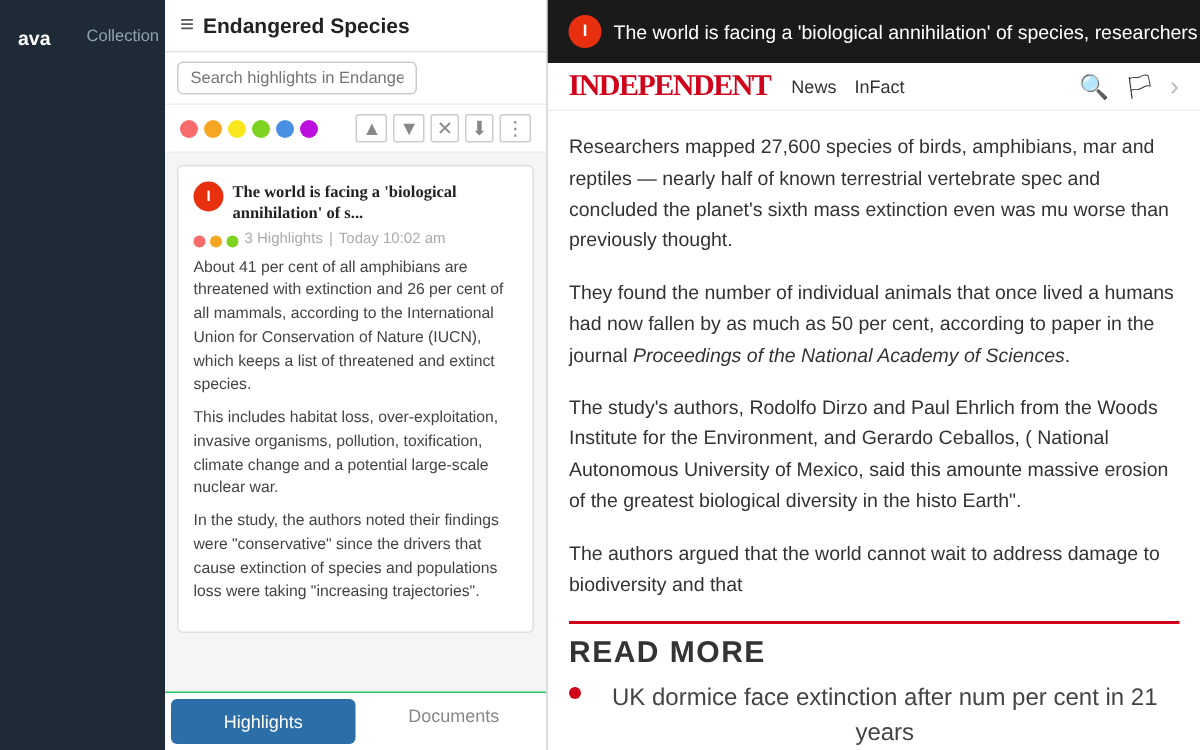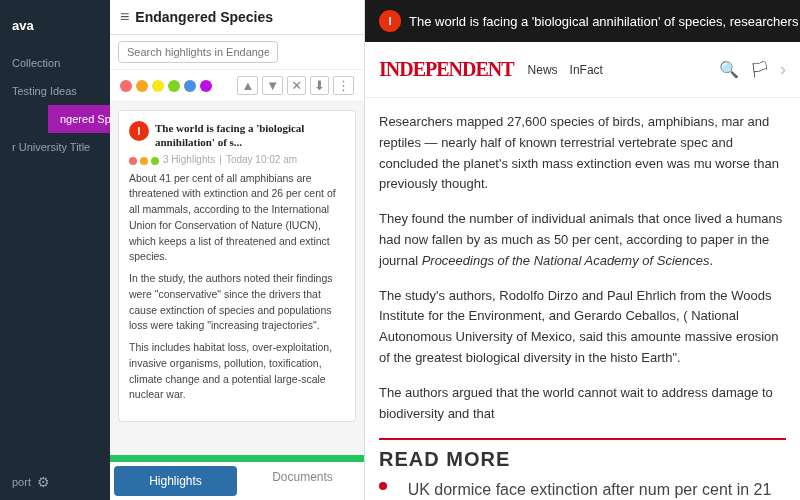--- a/index.html
+++ b/index.html
@@ -4,21 +4,21 @@
   <style>
     * { margin: 0; padding: 0; box-sizing: border-box; }
     body { font-family: -apple-system, BlinkMacSystemFont, 'Segoe UI', sans-serif; display: flex; height: 500px; overflow: hidden; background: #1e2a35; }
 
     
     #sidebar {
       width: 110px;
       background: #1e2a35;
       color: #aab8c2;
       display: flex;
-      flex-direction: column;
+      flex-direction: row;
       padding-top: 10px;
       flex-shrink: 0;
     }
     .sidebar-item {
       padding: 8px 12px;
       font-size: 11px;
       cursor: pointer;
       color: #8fa3af;
       white-space: nowrap;
     }
@@ -163,21 +163,21 @@
       color: #444;
       line-height: 1.5;
       margin-bottom: 8px;
     }
     .article-body-text p { margin-bottom: 6px; }
 
     
     .bottom-tabs {
       margin-top: auto;
       display: flex;
-      border-top: 7px solid #22c55e;
+      border-top: 1px solid #22c55e;
       background: #fff;
     }
     .bottom-tab {
       flex: 1;
       padding: 8px 0;
       text-align: center;
       font-size: 12px;
       cursor: pointer;
       color: #555;
     }
@@ -217,21 +217,21 @@
       display: flex;
       align-items: center;
       justify-content: center;
       font-size: 11px;
       color: #fff;
       font-weight: bold;
     }
     .article-newspaper-header {
       display: flex;
       align-items: center;
-      padding: 16px 14px;
+      padding: 4px 14px;
       border-bottom: 1px solid #eee;
       gap: 14px;
     }
     .newspaper-logo {
       font-size: 20px;
       font-weight: 900;
       color: #d0021b;
       letter-spacing: -1px;
       font-family: serif;
     }
@@ -341,22 +341,22 @@
         <div class="h-dot" style="background:#f76b6b;"></div>
         <div class="h-dot" style="background:#f5a623;"></div>
         <div class="h-dot" style="background:#7ed321;"></div>
       </div>
       <span>3 Highlights</span>
       <span>|</span>
       <span>Today 10:02 am</span>
     </div>
     <div class="article-body-text">
       <p>About 41 per cent of all amphibians are threatened with extinction and 26 per cent of all mammals, according to the International Union for Conservation of Nature (IUCN), which keeps a list of threatened and extinct species.</p>
+      <p>This includes habitat loss, over-exploitation, invasive organisms, pollution, toxification, climate change and a potential large-scale nuclear war.</p>
       <p>In the study, the authors noted their findings were "conservative" since the drivers that cause extinction of species and populations loss were taking "increasing trajectories".</p>
-      <p>This includes habitat loss, over-exploitation, invasive organisms, pollution, toxification, climate change and a potential large-scale nuclear war.</p>
     </div>
   </div>
 
   <div class="bottom-tabs">
     <div class="bottom-tab active">Highlights</div>
     <div class="bottom-tab">Documents</div>
   </div>
 </div>
 
 <div id="right-panel">

